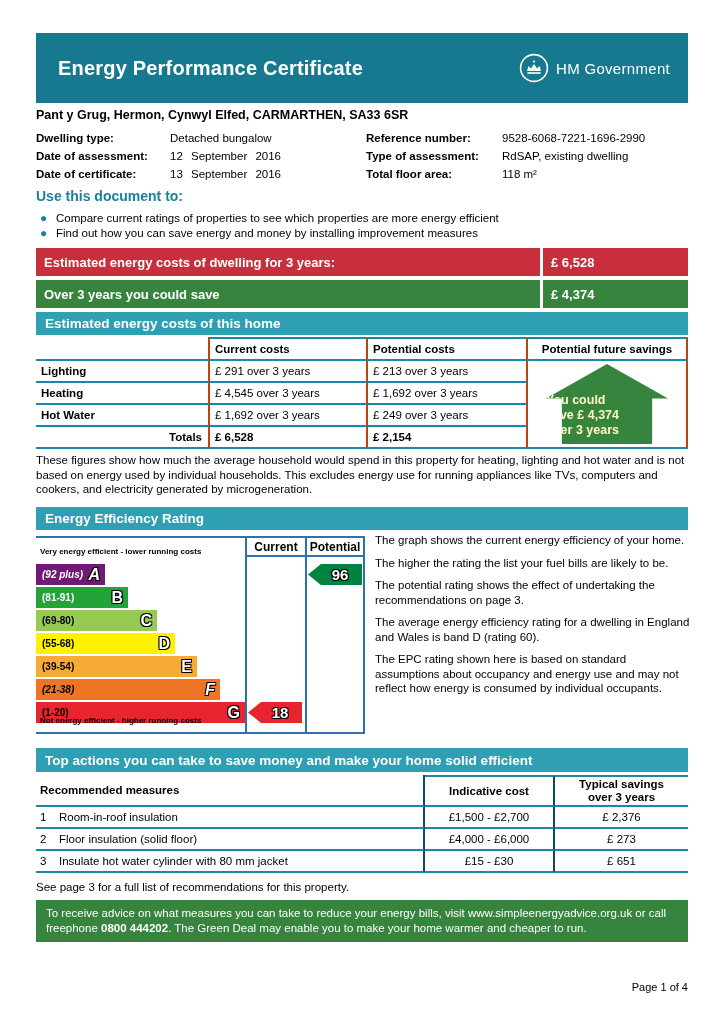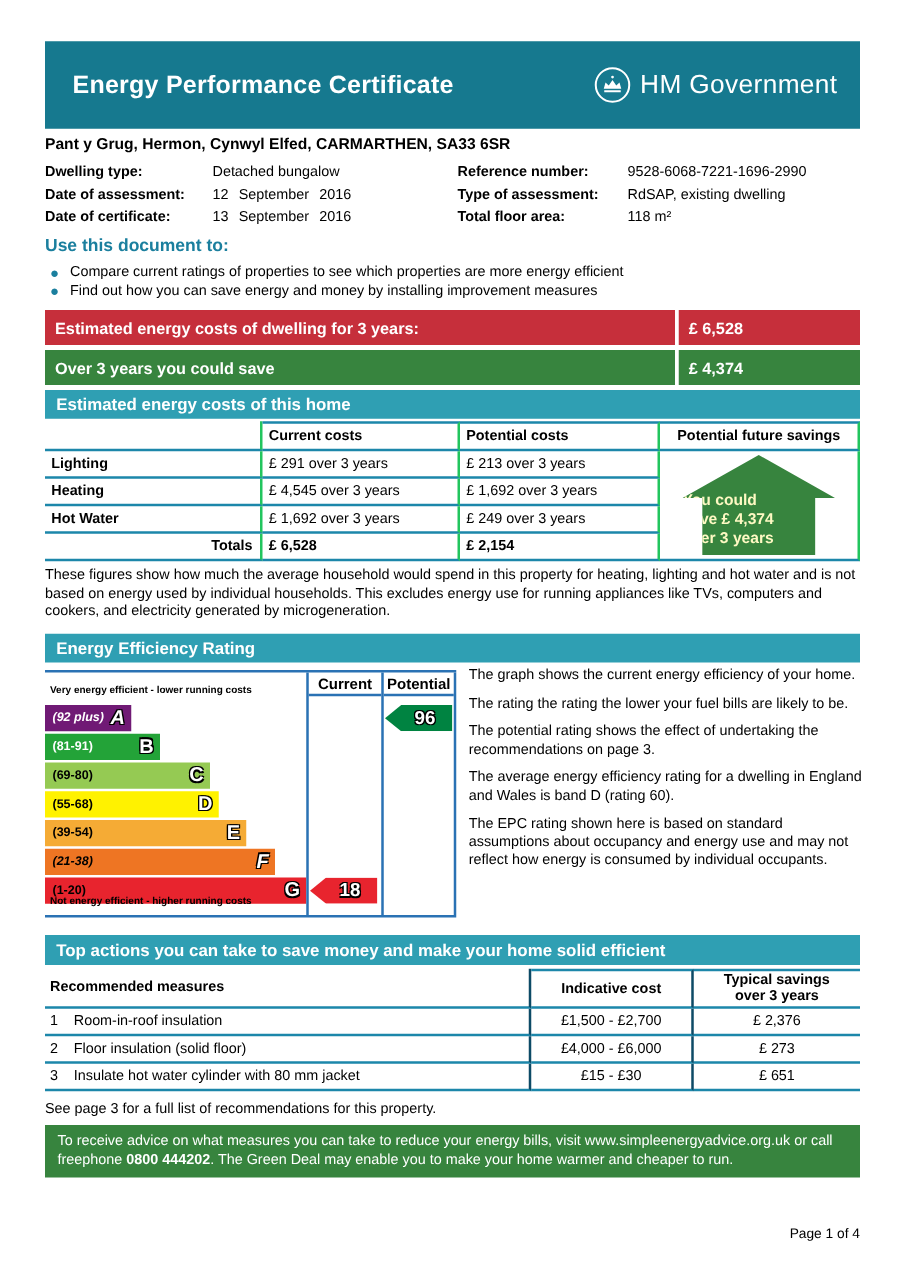--- a/index.html
+++ b/index.html
@@ -9,21 +9,21 @@
     position:relative; width:724px; height:1024px; background:#fff;
     font-family:"Liberation Sans", sans-serif; color:#000; overflow:hidden;
   }
   
   .hdr { position:absolute; left:36px; top:33px; width:652px; height:70px;
     background:#16798f; color:#fff; display:flex; align-items:center; justify-content:space-between;
     padding:0 18px 0 22px; }
   .hdr-title { font-size:20px; font-weight:bold; letter-spacing:0.2px; }
   .hdr-logo { display:flex; align-items:center; gap:7px; }
   .hdr-logo svg { display:block; }
-  .hdr-logo-text { font-size:21px; font-weight:400; letter-spacing:0.3px; }
+  .hdr-logo-text { font-size:15px; font-weight:400; letter-spacing:0.3px; }
   
   .address { position:absolute; left:36px; top:108px; font-size:12.5px; font-weight:bold; }
   .details { position:absolute; left:36px; top:131px; width:652px; display:flex; font-size:11.5px; }
   .det-col { display:flex; flex-direction:column; gap:4px;justify-content:space-between; }
   .det-col.left { width:330px; }
   .det-col.right { width:322px; }
   .det-row { display:flex; line-height:14px; }
   .det-row .lbl { font-weight:bold; }
   .det-col.left .lbl { width:134px; flex:none; }
   .det-col.right .lbl { width:136px; flex:none; }
@@ -42,21 +42,21 @@
     color:#fff; font-size:13px; font-weight:bold; }
   .bg-red { background:#c62f3b; } .bg-green { background:#37843e; }
   
   .sec-banner { position:absolute; left:36px; width:652px; height:23px; background:#2f9fb3;
     color:#fff; font-size:13.5px; font-weight:bold; display:flex; align-items:center; padding-left:9px; }
   
   .cost-table { position:absolute; left:36px; top:337px; width:652px;
     display:grid; grid-template-columns:174px 158px 160px 160px;
     grid-template-rows:24px 22px 22px 22px 22px; font-size:11.5px; }
   .ct { display:flex; align-items:center; padding-left:5px;
-    border-bottom:2px solid #1c87aa; border-right:2px solid #22c55e; }
+    border-bottom:2px solid #1c87aa; border-right:2px solid #c2410c; }
   .ct.bt { border-top:2px solid #1c87aa; }
   .ct.hd { font-weight:bold; }
   .ct.lab { font-weight:bold; }
   .ct.totlab { justify-content:flex-end; padding-right:6px; font-weight:bold; }
   .ct.totval { font-weight:bold; }
   .ct.housecell { grid-column:4; grid-row:2 / span 4; align-items:center; justify-content:center; padding:0; }
   .ct.savehd { justify-content:center; padding-left:0; }
   
   .house { width:122px; height:80px; background:#37843e; color:#fef9c3; 
     clip-path:polygon(50% 0%, 100% 43%, 87% 43%, 87% 100%, 13% 100%, 13% 43%, 0% 43%);
@@ -73,21 +73,21 @@
   .scale-note { position:absolute; left:4px; font-size:8px; font-weight:bold; }
   .scale-note.topn { top:9px; } .scale-note.botn { top:178px; }
   .bands { position:absolute; left:0; top:26px; width:209px; }
   .band { height:21px; margin-bottom:2px; display:flex; align-items:center;
     justify-content:space-between; padding:0 5px 0 6px; }
   .band .rng { font-size:10px; font-weight:bold; }
   .band .ltr { font-size:16px; font-weight:bold; color:#fff; line-height:16px;
     text-shadow:-1px -1px 0 #000, 1px -1px 0 #000, -1px 1px 0 #000, 1px 1px 0 #000; }
   .band-a { width:69px;  background:#701a75; color:#fff;font-style:italic; }
   .band-b { width:92px;  background:#23a338; color:#fff; }
-  .band-c { width:132px; background:#95ca53; color:#000; }
+  .band-c { width:121px; background:#95ca53; color:#000; }
   .band-d { width:139px; background:#fff200; color:#000; }
   .band-e { width:161px; background:#f5ab35; color:#000; }
   .band-f { width:184px; background:#ee7523; color:#000;font-style:italic; }
   .band-g { width:209px; background:#e8242e; color:#000; }
   .arrow { position:absolute; height:21px; width:54px; display:flex; align-items:center;
     justify-content:center; padding-left:10px;
     clip-path:polygon(0% 50%, 24% 0%, 100% 0%, 100% 100%, 24% 100%);
     color:#fff; font-size:15px; font-weight:bold;
     text-shadow:-1px -1px 0 #000, 1px -1px 0 #000, -1px 1px 0 #000, 1px 1px 0 #000; }
   .arrow.cur18 { left:212px; top:164px; background:#e8242e; }
@@ -262,21 +262,21 @@
     </div>
     <div class="chart-col pot">
       <div class="colhead">Potential</div>
     </div>
     <div class="arrow cur18">18</div>
     <div class="arrow pot96">96</div>
   </div>
 
   <div class="chart-text">
     <p>The graph shows the current energy efficiency of your home.</p>
-    <p>The rating the rating the lower your fuel bills are likely to be.</p>
+    <p>The higher the rating the list your fuel bills are likely to be.</p>
     <p>The potential rating shows the effect of undertaking the recommendations on page 3.</p>
     <p>The average energy efficiency rating for a dwelling in England and Wales is band D (rating 60).</p>
     <p>The EPC rating shown here is based on standard assumptions about occupancy and energy use and may not reflect how energy is consumed by individual occupants.</p>
   </div>
 
   <div class="sec-banner" style="top:748px; height:24px;">Top actions you can take to save money and make your home solid efficient</div>
 
   <div class="act-table">
     <div class="at hd left vr">Recommended measures</div>
     <div class="at hd cen bt vr">Indicative cost</div>

